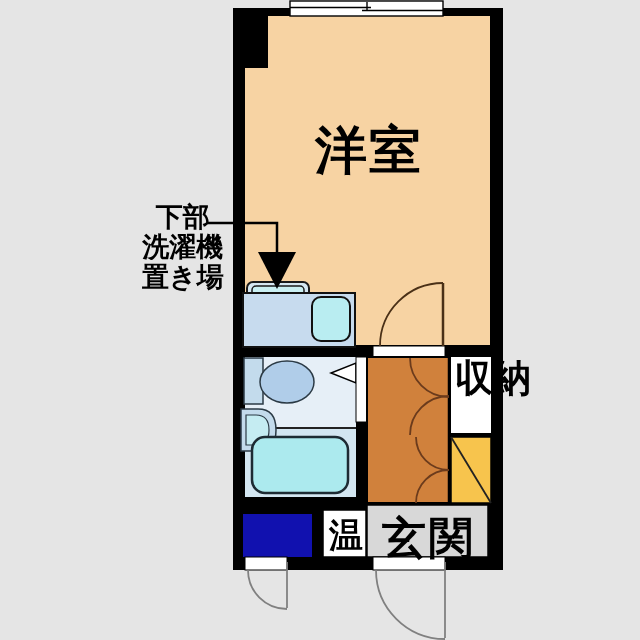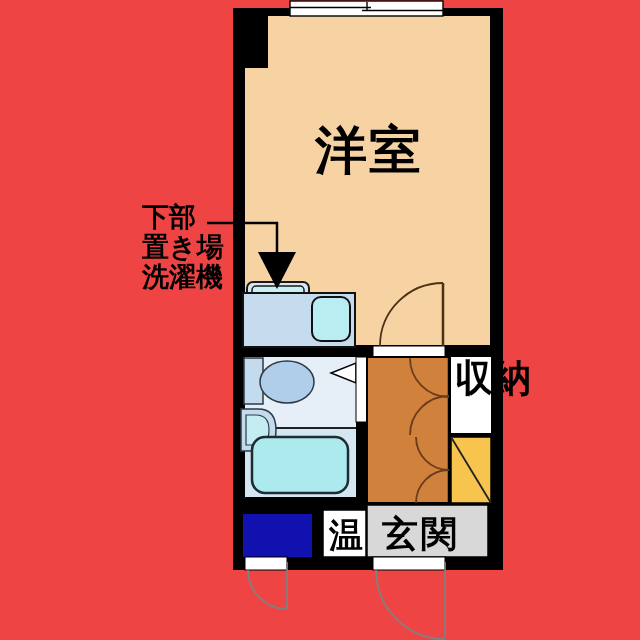--- a/index.html
+++ b/index.html
@@ -1,27 +1,27 @@
 <!DOCTYPE html>
 <html><head>
 <meta charset="utf-8">
 <style>
   html,body{margin:0;padding:0;background:#fff;}
-  .stage{position:relative;width:640px;height:640px;background:#ef4444;overflow:hidden;
+  .stage{position:relative;width:640px;height:640px;background:#e5e5e5;overflow:hidden;
          font-family:"DejaVu Sans","Liberation Sans",sans-serif;}
   .stage svg{position:absolute;left:0;top:0;}
   .lbl{position:absolute;color:#000;font-weight:bold;white-space:pre;z-index:5;}
   .lbl-room-name{left:315px;top:124px;font-size:52px;line-height:1;letter-spacing:2px;}
   .lbl-room-size{left:308px;top:183px;font-size:47px;line-height:1;}
-  .note{position:absolute;left:142px;top:202px;z-index:5;}
+  .note{position:absolute;left:142px;top:202px;z-index:5;text-align:center;}
   .note div{font-size:27px;font-weight:bold;line-height:30px;color:#000;white-space:pre;}
   .lbl-storage{left:455px;top:360px;font-size:38px;width:34px;line-height:37px;
                word-break:break-all;letter-spacing:0;}
   .lbl-heater{left:329px;top:518px;font-size:34px;line-height:1;}
-  .lbl-entrance{left:382px;top:516px;font-size:36px;line-height:1;letter-spacing:3px;}
+  .lbl-entrance{left:382px;top:516px;font-size:44px;line-height:1;letter-spacing:3px;}
 </style>
 </head>
 <body>
 
 <div class="stage">
 
   <svg width="640" height="640" viewBox="0 0 640 640">
 
     <rect x="233" y="8" width="270" height="562" fill="#000000"></rect>
 
@@ -93,20 +93,20 @@
     </g>
 
     <polyline points="207,223 277,223 277,253" fill="none" stroke="#000" stroke-width="2.5"></polyline>
     <polygon points="258,252 296,252 277,289" fill="#000"></polygon>
   </svg>
 
   <div class="lbl lbl-room-name">洋室</div>
 
   <div class="note">
     <div>下部</div>
+    <div>洗濯機</div>
     <div>置き場</div>
-    <div>洗濯機</div>
   </div>
 
   <div class="lbl lbl-storage">収納</div>
   <div class="lbl lbl-heater">温</div>
   <div class="lbl lbl-entrance">玄関</div>
 </div>
 
 </body></html>

